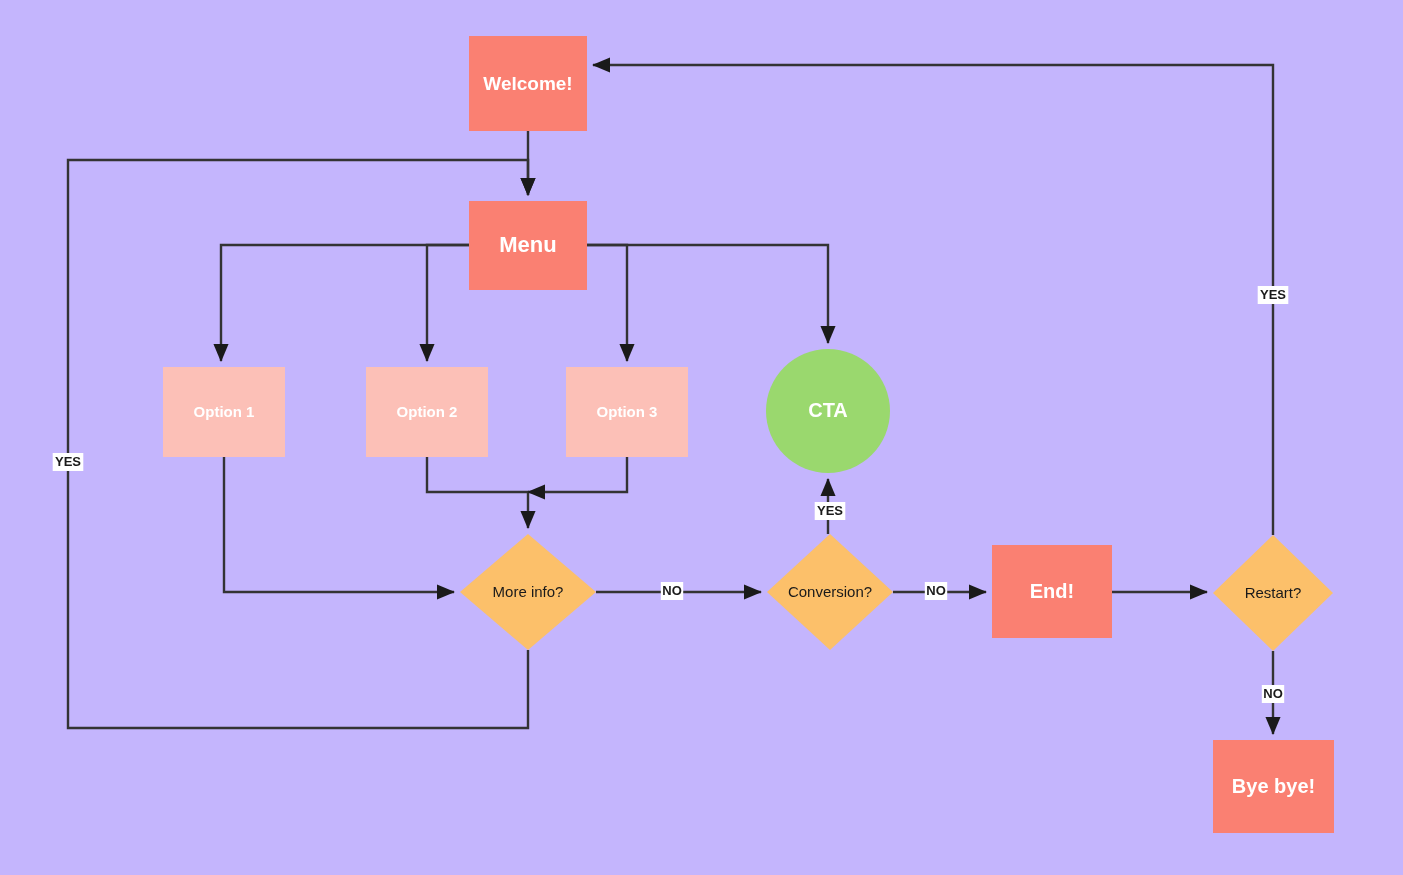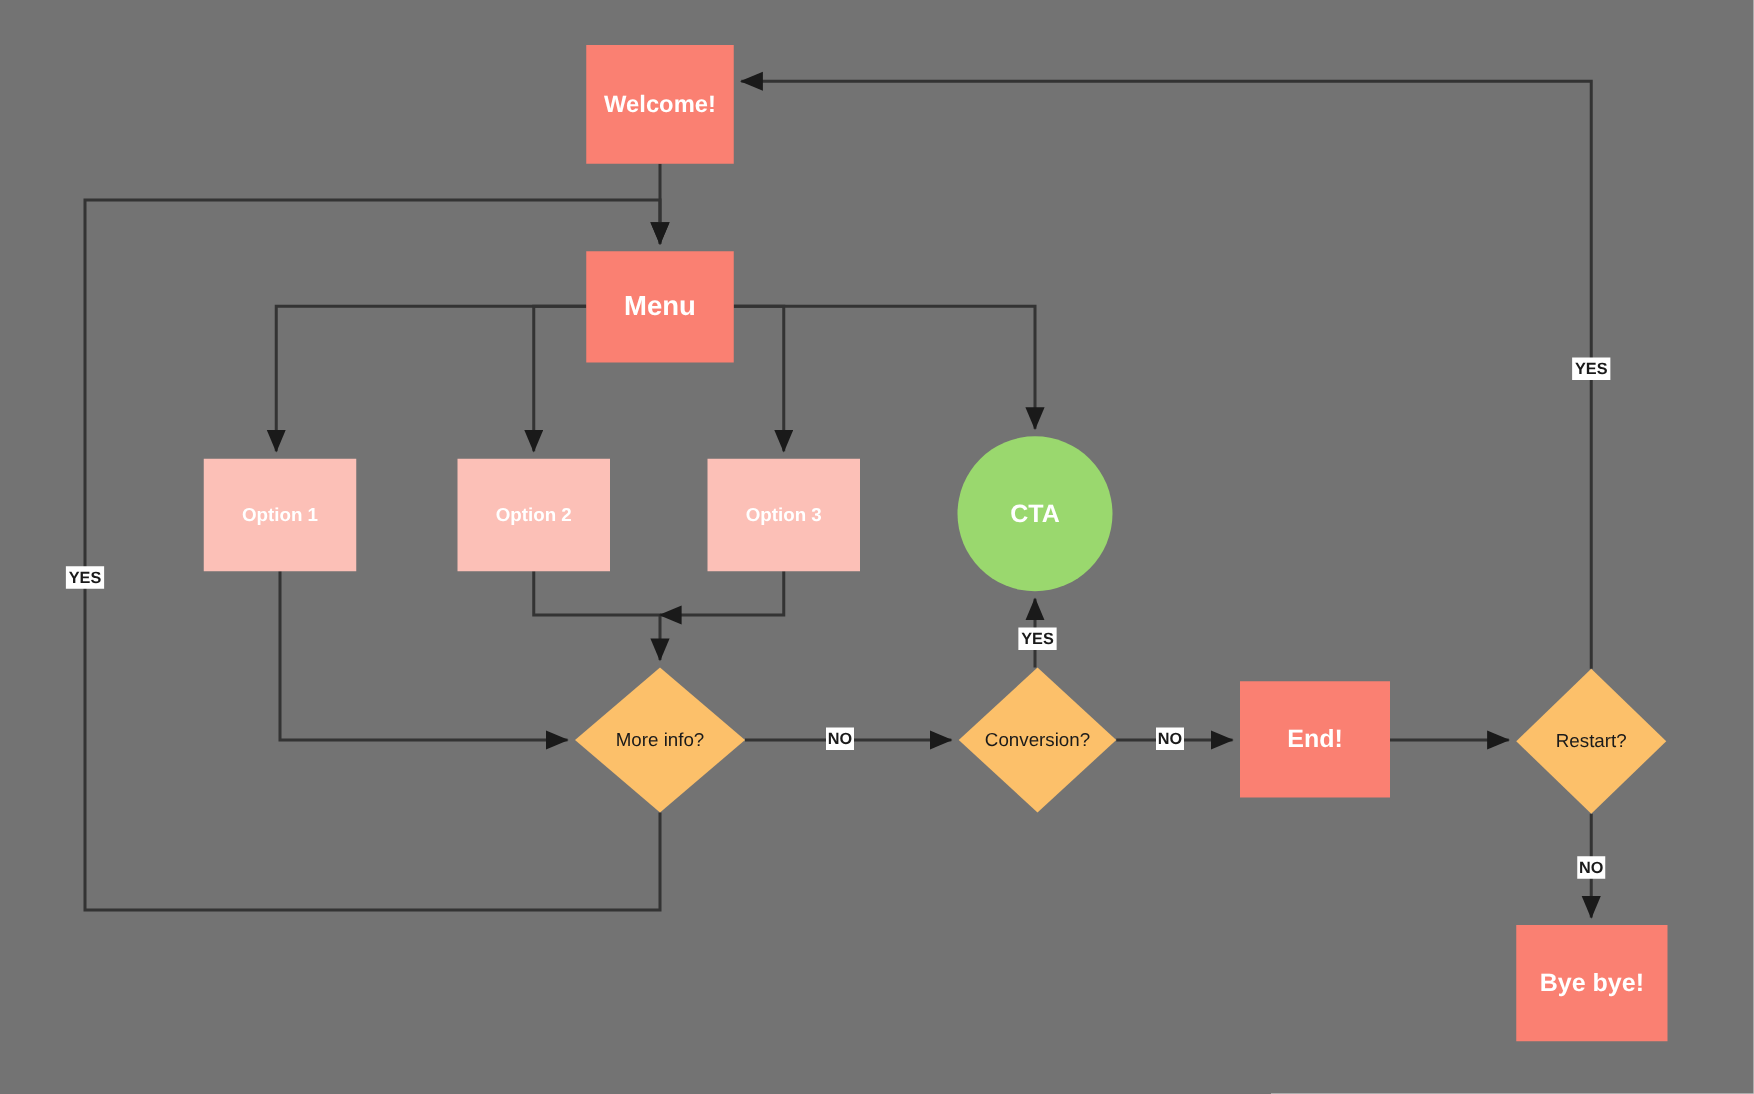--- a/index.html
+++ b/index.html
@@ -7,21 +7,21 @@
     padding: 0;
     background: #ffffff;
   }
   body {
     font-family: "Liberation Sans", sans-serif;
   }
   #canvas {
     position: relative;
     width: 1403px;
     height: 875px;
-    background: #737373;
+    background: #c4b5fd;
     overflow: hidden;
     text-align: center;
   }
   #flow-svg {
     position: absolute;
     left: 0;
     top: 0;
     width: 1403px;
     height: 875px;
   }

